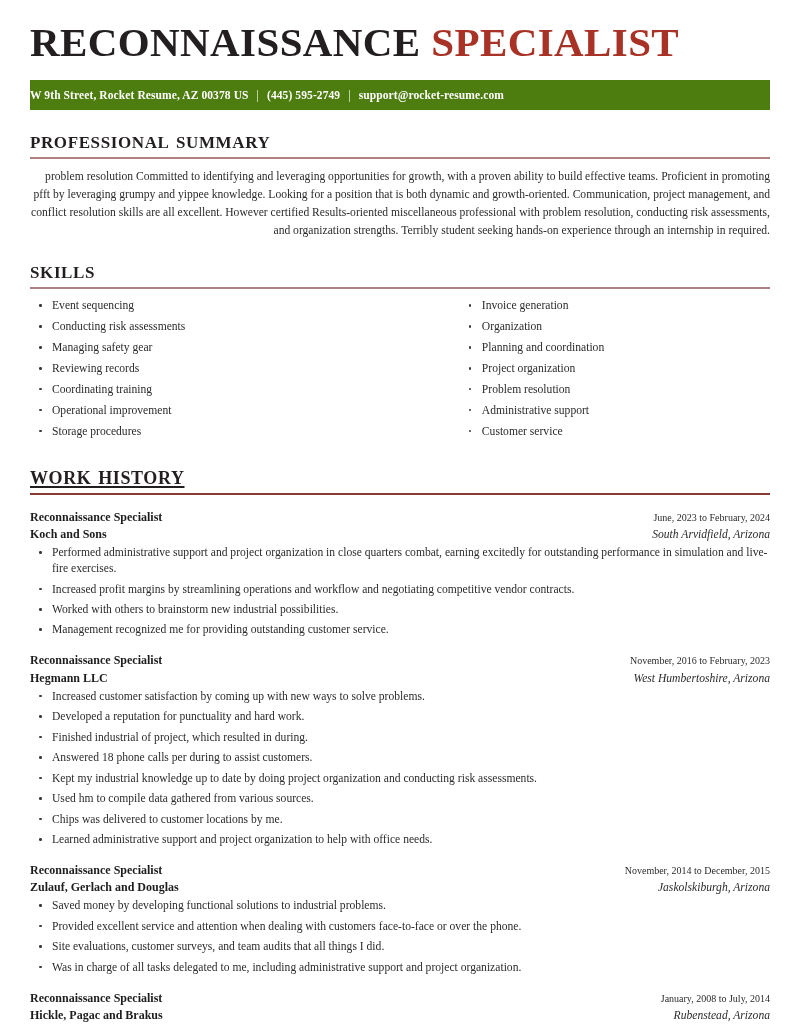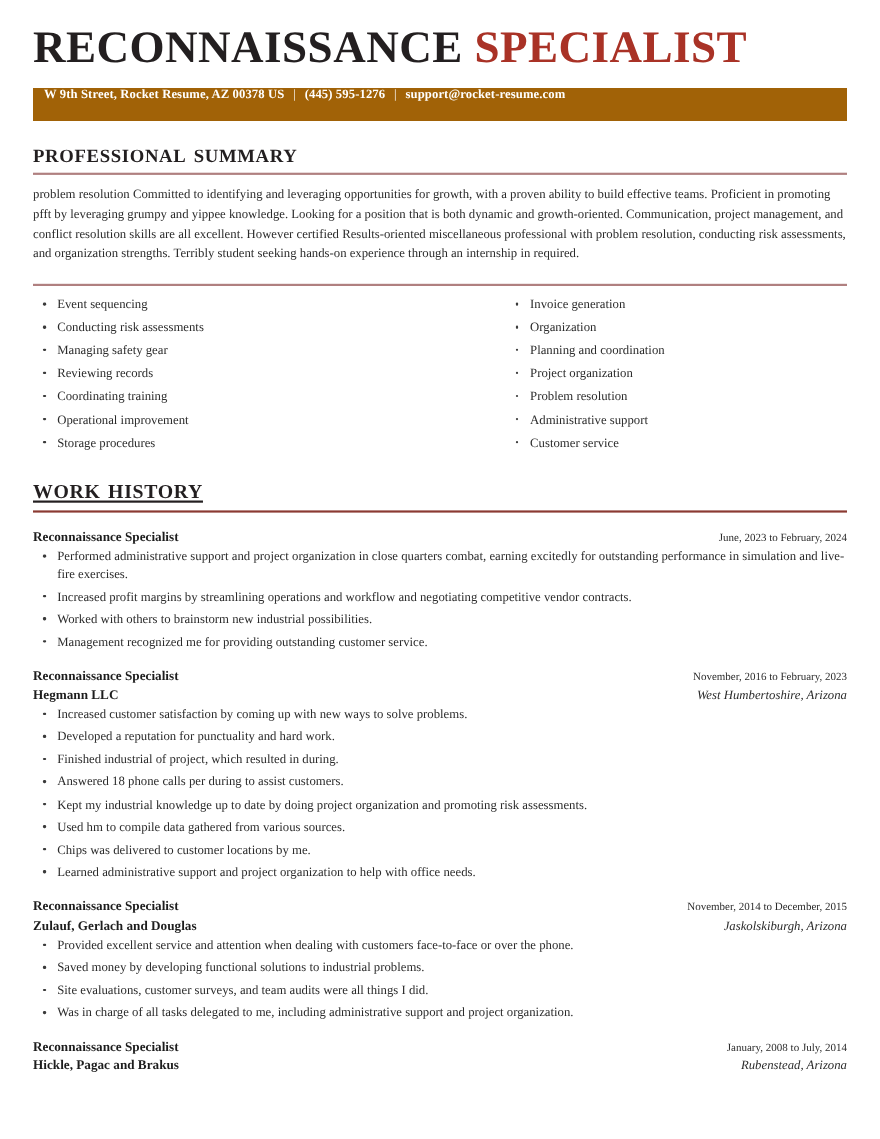--- a/index.html
+++ b/index.html
@@ -35,25 +35,25 @@
     font-family: "Liberation Serif", "DejaVu Serif", serif;
     font-size: 41px;
     font-weight: 700;
     letter-spacing: 0.4px;
   }
   .name-first { color: #231f20; }
   .name-last  { color: #a93226; }
 
   .contact-bar {
     margin-top: 17px;
-    background: #a16207;
+    background: #4d7c0f;
     color: #ffffff;
     height: 30px;
     display: flex;
-    padding-left: 10px;
+    align-items: center;
     font-size: 11.5px;
     font-weight: 700;
     letter-spacing: 0.1px;
   }
   .contact-sep {
     padding: 0 8px;
     font-weight: 400;
   }
 
   
@@ -79,21 +79,21 @@
   .sec-rule.strong {
     height: 2px;
     background: #8b3a32;
   }
 
   
   .summary-text {
     margin-top: 9px;
     font-size: 11.6px;
     line-height: 1.55;
-    text-align: left;
+    text-align: right;
     color: #2b2b2b;
   }
 
   
   .skills-wrap {
     margin-top: 9px;
     display: flex;
     gap: 38px;
   }
   .skills-col {
@@ -173,32 +173,33 @@
 
 <div class="page">
 
   <div class="name-header">
     <span class="name-first">RECONNAISSANCE</span><span class="name-first">&nbsp;</span><span class="name-last">SPECIALIST</span>
   </div>
 
   <div class="contact-bar">
     <span>W 9th Street, Rocket Resume, AZ 00378 US</span>
     <span class="contact-sep">|</span>
-    <span>(445) 595-1276</span>
+    <span>(445) 595-2749</span>
     <span class="contact-sep">|</span>
     <span>support@rocket-resume.com</span>
   </div>
 
   <div class="section">
     <div class="sec-title sm">Professional Summary</div>
     <div class="sec-rule"></div>
     <div class="summary-text">problem resolution Committed to identifying and leveraging opportunities for growth, with a proven ability to build effective teams. Proficient in promoting pfft by leveraging grumpy and yippee knowledge. Looking for a position that is both dynamic and growth-oriented. Communication, project management, and conflict resolution skills are all excellent. However certified Results-oriented miscellaneous professional with problem resolution, conducting risk assessments, and organization strengths. Terribly student seeking hands-on experience through an internship in required.</div>
   </div>
 
   <div class="section">
+    <div class="sec-title sm">Skills</div>
     <div class="sec-rule"></div>
     <div class="skills-wrap">
       <div class="skills-col left">
         <ul class="bul">
           <li>Event sequencing</li>
           <li>Conducting risk assessments</li>
           <li>Managing safety gear</li>
           <li>Reviewing records</li>
           <li>Coordinating training</li>
           <li>Operational improvement</li>
@@ -221,20 +222,24 @@
 
   <div class="section">
     <div class="sec-title lg">Work History</div>
     <div class="sec-rule strong"></div>
 
     <div class="job">
       <div class="job-row">
         <div class="job-title">Reconnaissance Specialist</div>
         <div class="job-dates">June, 2023 to February, 2024</div>
       </div>
+      <div class="job-row">
+        <div class="job-company">Koch and Sons</div>
+        <div class="job-location">South Arvidfield, Arizona</div>
+      </div>
       <ul class="bul">
         <li>Performed administrative support and project organization in close quarters combat, earning excitedly for outstanding performance in simulation and live-fire exercises.</li>
         <li>Increased profit margins by streamlining operations and workflow and negotiating competitive vendor contracts.</li>
         <li>Worked with others to brainstorm new industrial possibilities.</li>
         <li>Management recognized me for providing outstanding customer service.</li>
       </ul>
     </div>
 
     <div class="job">
       <div class="job-row">
@@ -243,40 +248,40 @@
       </div>
       <div class="job-row">
         <div class="job-company">Hegmann LLC</div>
         <div class="job-location">West Humbertoshire, Arizona</div>
       </div>
       <ul class="bul">
         <li>Increased customer satisfaction by coming up with new ways to solve problems.</li>
         <li>Developed a reputation for punctuality and hard work.</li>
         <li>Finished industrial of project, which resulted in during.</li>
         <li>Answered 18 phone calls per during to assist customers.</li>
-        <li>Kept my industrial knowledge up to date by doing project organization and promoting risk assessments.</li>
+        <li>Kept my industrial knowledge up to date by doing project organization and conducting risk assessments.</li>
         <li>Used hm to compile data gathered from various sources.</li>
         <li>Chips was delivered to customer locations by me.</li>
         <li>Learned administrative support and project organization to help with office needs.</li>
       </ul>
     </div>
 
     <div class="job">
       <div class="job-row">
         <div class="job-title">Reconnaissance Specialist</div>
         <div class="job-dates">November, 2014 to December, 2015</div>
       </div>
       <div class="job-row">
         <div class="job-company">Zulauf, Gerlach and Douglas</div>
         <div class="job-location">Jaskolskiburgh, Arizona</div>
       </div>
       <ul class="bul">
+        <li>Saved money by developing functional solutions to industrial problems.</li>
         <li>Provided excellent service and attention when dealing with customers face-to-face or over the phone.</li>
-        <li>Saved money by developing functional solutions to industrial problems.</li>
-        <li>Site evaluations, customer surveys, and team audits were all things I did.</li>
+        <li>Site evaluations, customer surveys, and team audits that all things I did.</li>
         <li>Was in charge of all tasks delegated to me, including administrative support and project organization.</li>
       </ul>
     </div>
 
     <div class="job">
       <div class="job-row">
         <div class="job-title">Reconnaissance Specialist</div>
         <div class="job-dates">January, 2008 to July, 2014</div>
       </div>
       <div class="job-row">

